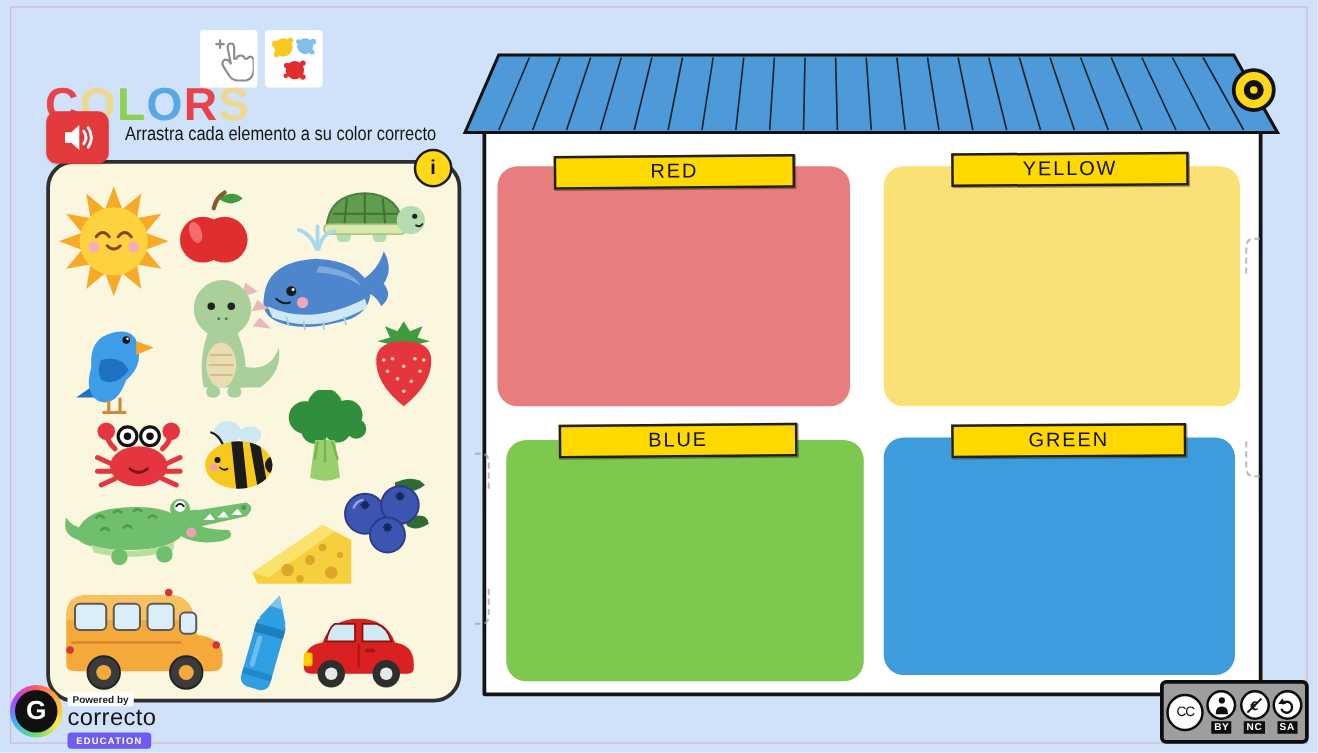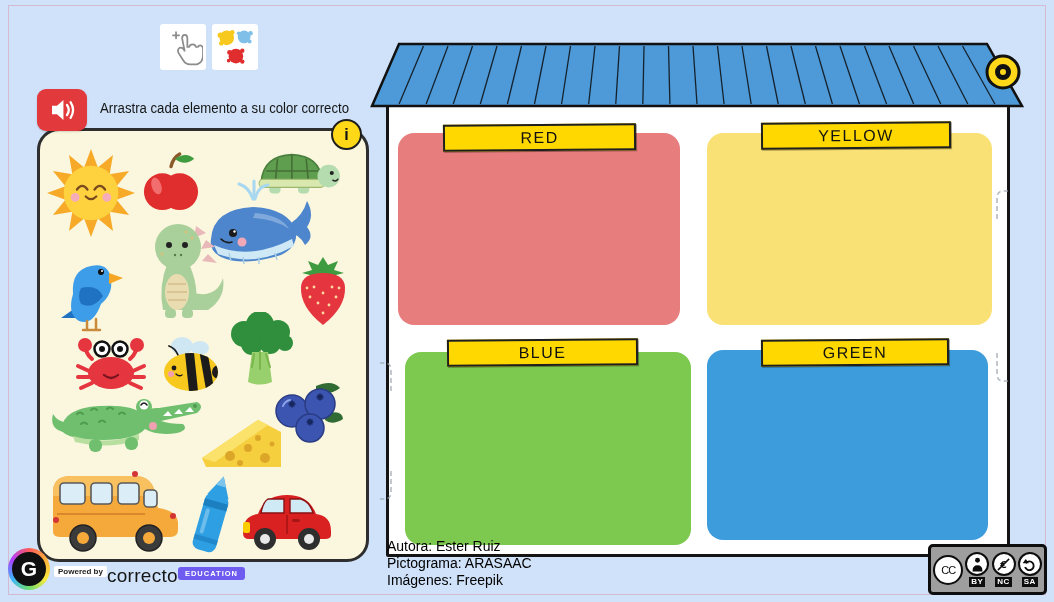--- a/index.html
+++ b/index.html
@@ -56,39 +56,40 @@
   .bn-green{left:447px;top:339px;width:191px;transform:rotate(-.5deg)}
   .bn-blue{left:761px;top:339px;width:188px;transform:rotate(-.4deg)}
 
   
   .credits{position:absolute;left:387px;top:538px;z-index:7;color:#000;font-size:14px;line-height:17px}
 
   
   .gen{position:absolute;left:8px;top:548px;z-index:9;display:flex;align-items:flex-start;gap:4px;cursor:pointer}
   .g-ring{width:42px;height:42px;border-radius:50%;background:conic-gradient(#ff5a5a,#ffb13d,#ffe93d,#6fdd6f,#3db3ff,#b03dff,#ff5a5a);display:flex;align-items:center;justify-content:center;flex:none}
   .g-core{width:34px;height:34px;border-radius:50%;background:#101010;color:#fff;font-weight:bold;font-size:21px;display:flex;align-items:center;justify-content:center}
-  .g-col{display:flex;flex-direction:row;margin-top:18px}
+  .g-col{display:flex;flex-direction:column;margin-top:6px}
   .g-pby{font-size:8px;font-weight:bold;color:#222;background:#fff;border-radius:2px;padding:1px 4px;align-self:flex-start}
   .g-brand{font-size:19px;color:#151515;letter-spacing:.3px;line-height:20px}
   .g-badge{background:#6e5bf0;color:#fff;font-size:7.5px;font-weight:bold;letter-spacing:1px;padding:2px 7px;border-radius:3px;align-self:flex-start;margin-top:1px}
 
   
   .cc-plate{position:absolute;left:928px;top:544px;width:119px;height:51px;background:#9e9e9e;border:3px solid #0d0d0d;border-radius:5px;z-index:9;display:flex;align-items:center;justify-content:space-evenly;box-sizing:border-box;cursor:pointer}
   .cc-col{display:flex;flex-direction:column;align-items:center;gap:1px}
   .cc-circle{width:24px;height:24px;border-radius:50%;background:#fff;border:2.5px solid #0d0d0d;display:flex;align-items:center;justify-content:center;box-sizing:border-box}
   .cc-first{width:30px;height:30px}
   .cc-cc-txt{font-size:11px;font-weight:normal;letter-spacing:-1px;color:#0d0d0d}
   .cc-lbl{background:#0d0d0d;color:#fff;font-size:8px;font-weight:bold;line-height:10px;padding:0 2px;letter-spacing:.5px}
 </style>
 </head>
 <body>
 
 <div id="stage" style="background: rgb(207, 226, 249);">
   <div class="frame"></div>
 
+  <h1 class="title"><span style="color: rgb(232, 67, 75);">C</span><span style="color: rgb(236, 216, 142);">O</span><span style="color: rgb(142, 208, 82);">L</span><span style="color: rgb(86, 168, 232);">O</span><span style="color: rgb(232, 67, 75);">R</span><span style="color: rgb(236, 216, 142);">S</span></h1>
 
   <div class="icon-box box-hand">
     <svg viewBox="0 0 46 46" width="40" height="40">
       <g stroke="#8c8c8c" stroke-width="2" fill="none" stroke-linecap="round">
         <path d="M15 6 v7 M11.5 9.5 h7"></path>
         <path d="M22 13 q0-4 3-4 q3 0 3 4 v10 h2 q1-3 4-3 q3 0 4 3 h2 q1-2 3-2 q3 1 3 4 v7 q0 9-7 11 h-8 q-5 0-8-5 l-5-8 q-2-4 1-6 q3-1 5 2 l1 2 z" fill="#fff"></path>
       </g>
     </svg>
   </div>
 
@@ -479,25 +480,20 @@
         <line x1="570" y1="6" x2="599.8333333333334" y2="64" stroke="#15222e" stroke-width="1.3"></line>
         <line x1="594.5" y1="6" x2="626.9166666666666" y2="64" stroke="#15222e" stroke-width="1.3"></line>
       </g>
   </svg>
 
   <svg class="ornament" viewBox="0 0 38 38">
     <circle cx="19" cy="19" r="16" stroke="#111" stroke-width="3" fill="#ffd81a"></circle>
     <circle cx="19" cy="19" r="5.5" fill="none" stroke="#111" stroke-width="5"></circle>
   </svg>
 
-  <div class="credits">
-    <div>Autora: Ester Ruiz</div>
-    <div>Pictograma: ARASAAC</div>
-    <div>Imágenes: Freepik</div>
-  </div>
 
   <div class="gen">
     <div class="g-ring">
       <div class="g-core">G</div>
     </div>
     <div class="g-col">
       <span class="g-pby">Powered by</span>
       <span class="g-brand">correcto</span>
       <span class="g-badge">EDUCATION</span>
     </div>

